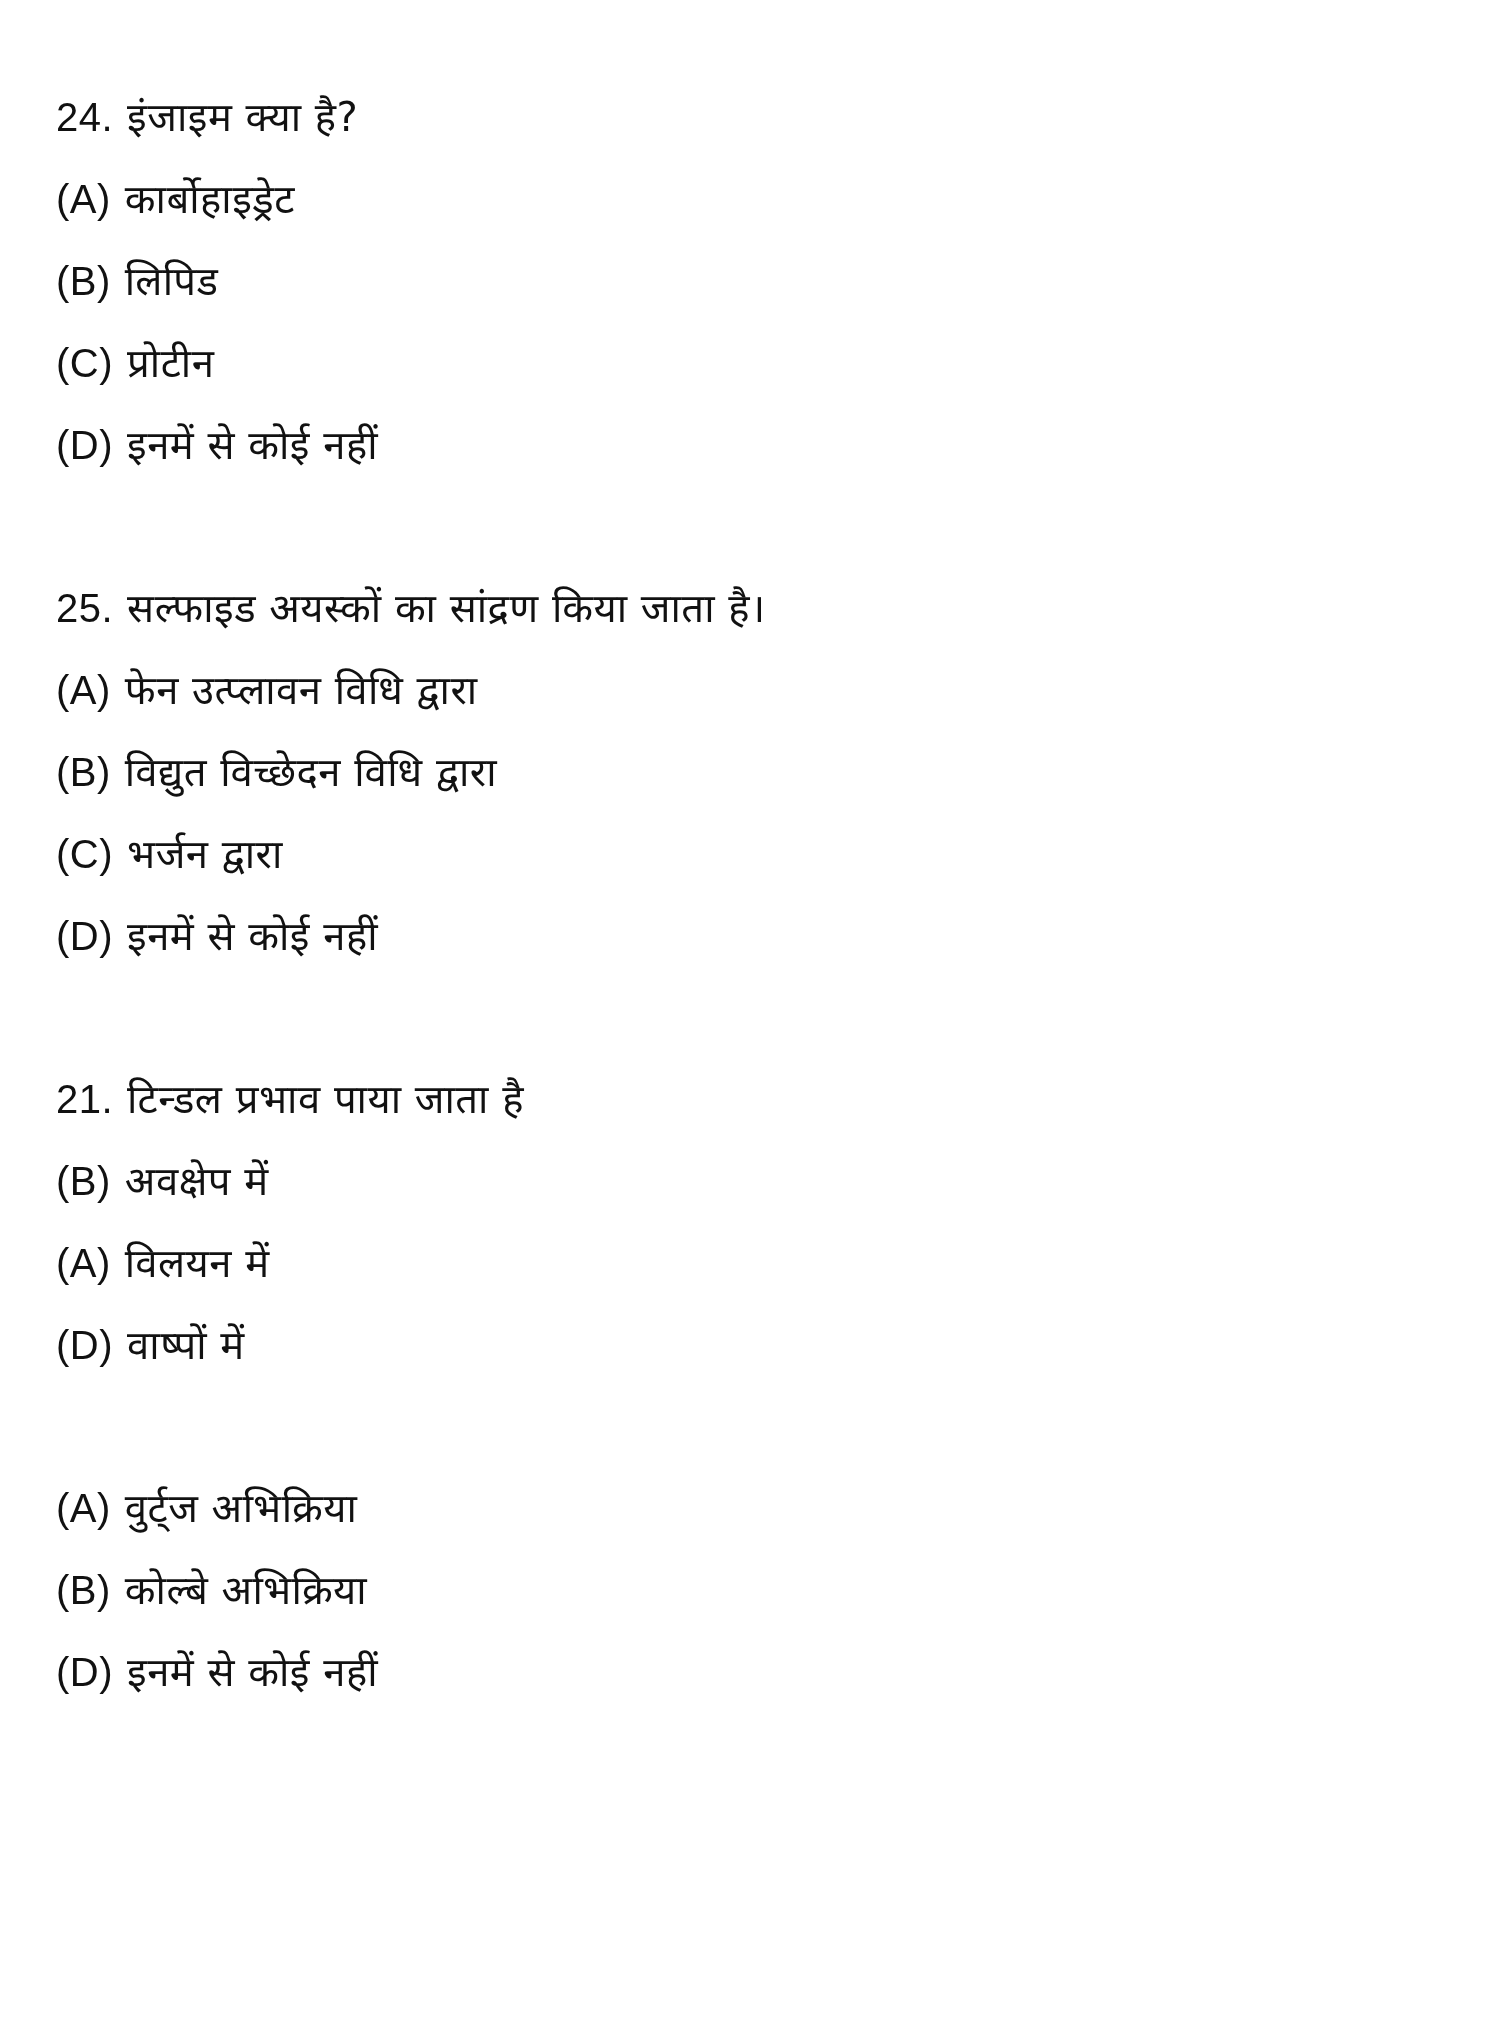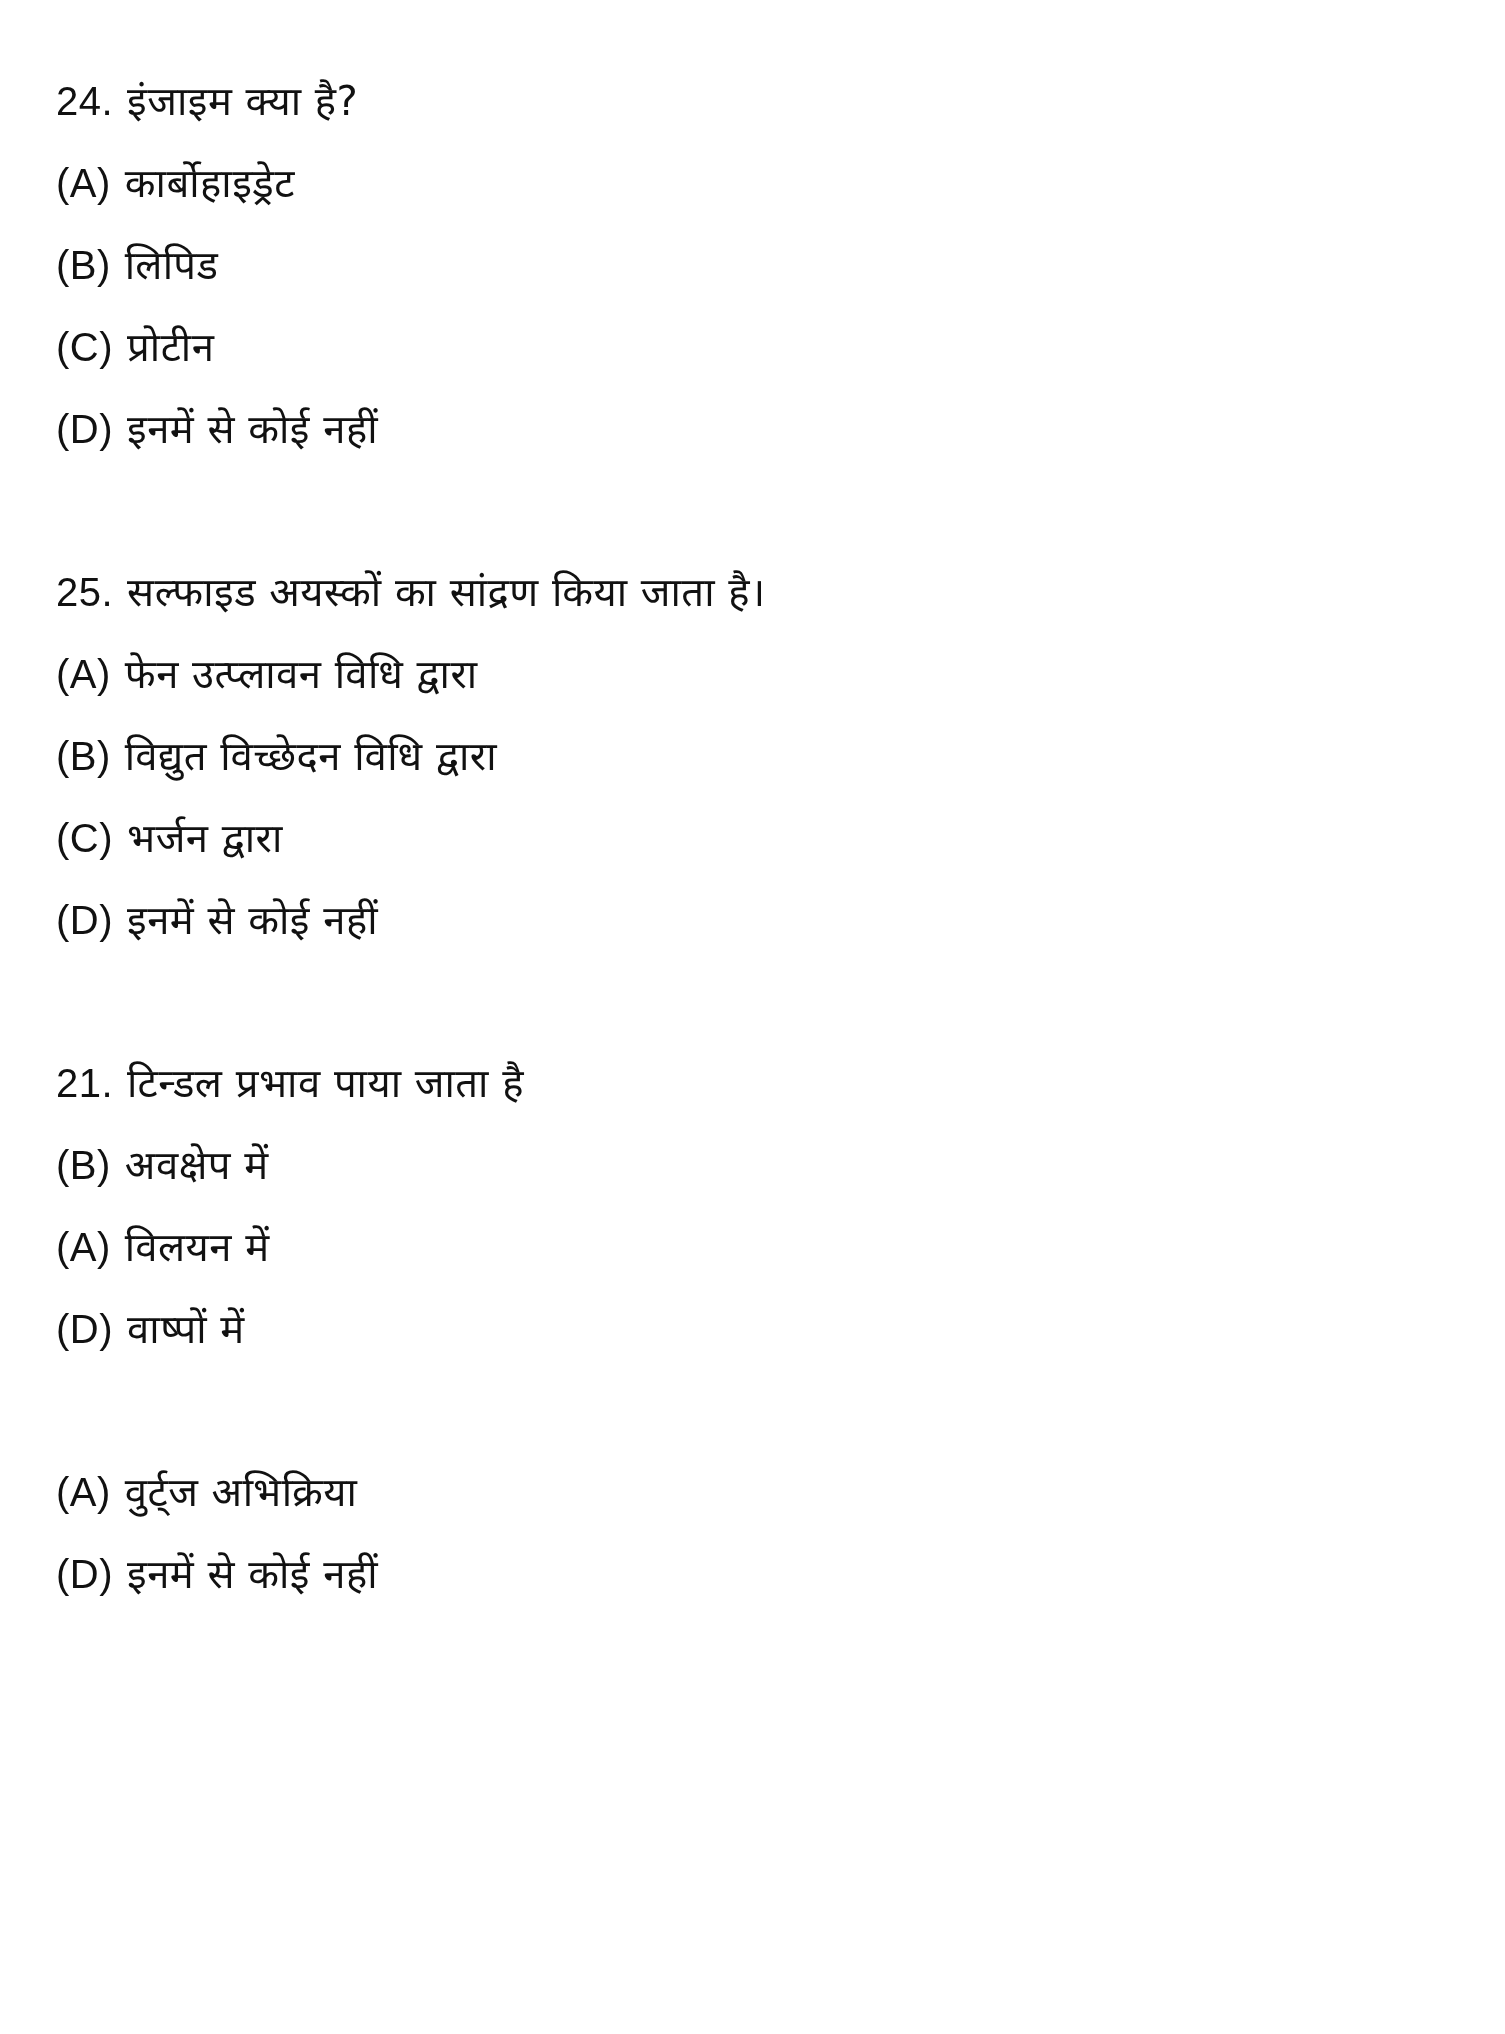--- a/index.html
+++ b/index.html
@@ -1,18 +1,18 @@
 <!DOCTYPE html>
 <html><head>
 <meta charset="utf-8">
 <style>
   html, body { margin:0; padding:0; background:#ffffff; }
   body { width:1505px; height:2034px; position:relative; overflow:hidden;
          font-family: "DejaVu Sans", "Liberation Sans", sans-serif; color:#111111; }
-  .page { position:absolute; left:56px; top:60px; }
+  .page { position:absolute; left:56px; top:76px; }
   .q-block { margin-bottom:81px; }
   .line { height:82px; line-height:82px; font-size:40px; white-space:nowrap; letter-spacing:0.5px; }
   .num { font-family: "Liberation Sans", sans-serif; margin-right:14px; }
   .opt-label { font-family: "Liberation Sans", sans-serif; margin-right:14px; }
 </style>
 </head>
 <body>
 
 <div class="page">
 
@@ -34,16 +34,17 @@
 
   <div class="q-block">
     <div class="line"><span class="num">21.</span><span>टिन्डल प्रभाव पाया जाता है</span></div>
     <div class="line"><span class="opt-label">(B)</span><span>अवक्षेप में</span></div>
     <div class="line"><span class="opt-label">(A)</span><span>विलयन में</span></div>
     <div class="line"><span class="opt-label">(D)</span><span>वाष्पों में</span></div>
   </div>
 
   <div class="q-block">
     <div class="line"><span class="opt-label">(A)</span><span>वुर्ट्ज अभिक्रिया</span></div>
+    <div class="line"><span class="opt-label">(B)</span><span>कोल्बे अभिक्रिया</span></div>
     <div class="line"><span class="opt-label">(D)</span><span>इनमें से कोई नहीं</span></div>
   </div>
 
 </div>
 
 </body></html>

